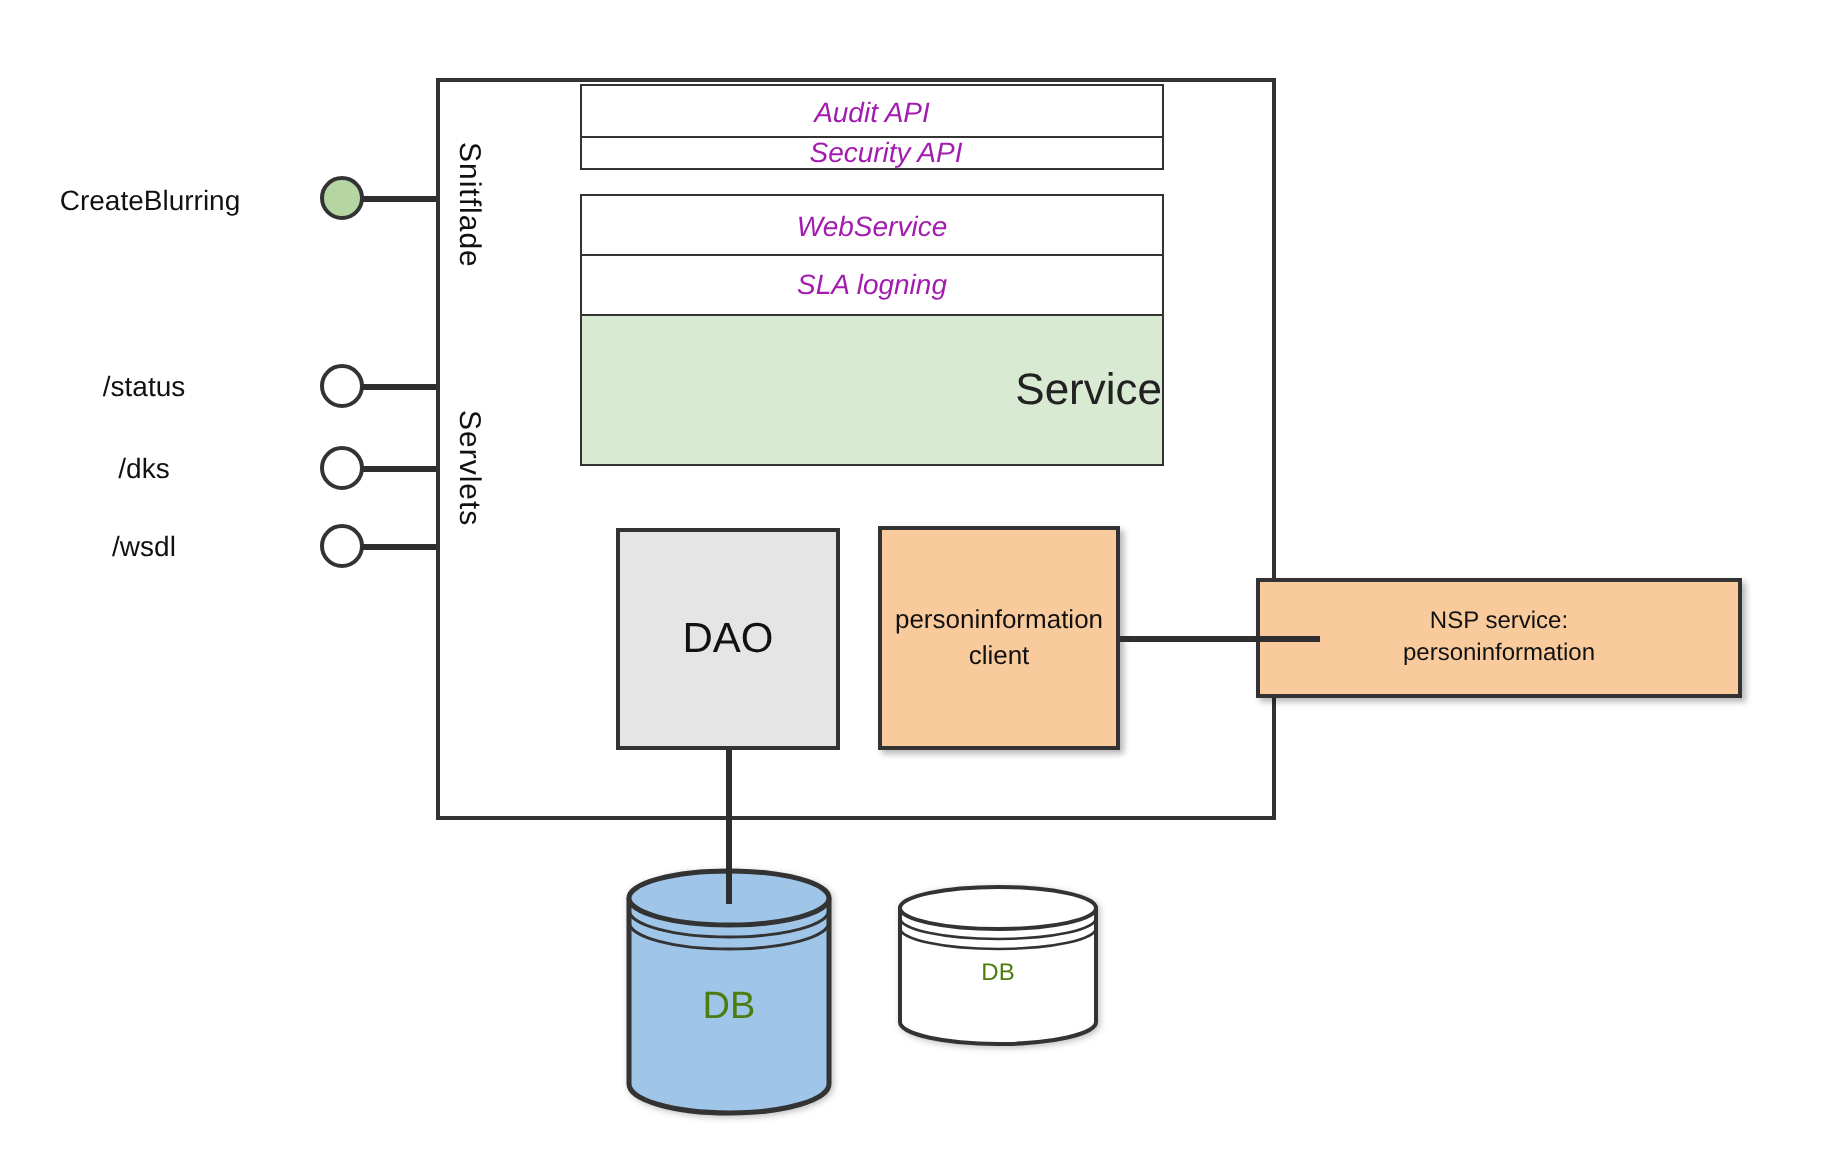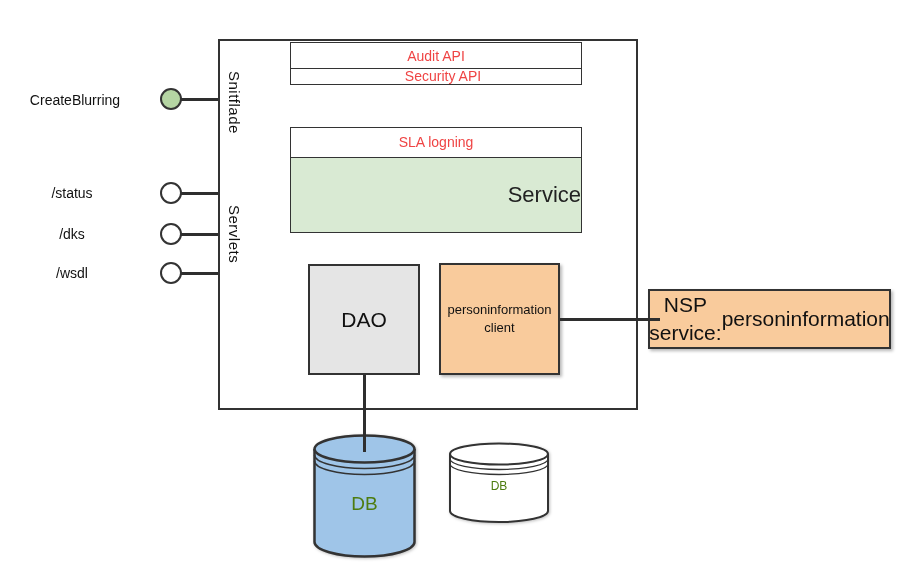--- a/index.html
+++ b/index.html
@@ -7,40 +7,40 @@
     position:relative;width:920px;height:580px;background:#ffffff;overflow:hidden;
     font-family:"Liberation Sans", sans-serif;color:#1a1a1a;
   }
   .abs{position:absolute;box-sizing:border-box;}
   
   .outer-box{border:2px solid #333;background:transparent;}
   
   .api-bar{
     left:290px;width:292px;background:#ffffff;border:1.5px solid #333;
     display:flex;align-items:center;justify-content:center;
-    font-size:14px;color:#ef4444;
+    font-size:14px;color:#a21caf;font-style:italic;
   }
   .service-box{
     left:290px;top:157px;width:292px;height:76px;background:#d9ead3;border:1.5px solid #333;
     display:flex;align-items:center;justify-content:flex-end;font-size:22px;color:#222;
   }
   .dao-box{
     left:308px;top:264px;width:112px;height:111px;background:#e5e5e5;border:2px solid #333;
     display:flex;align-items:center;justify-content:center;font-size:21px;color:#111;
   }
   .pic-box{
     left:439px;top:263px;width:121px;height:112px;background:#f9cb9c;border:2px solid #333;
     display:flex;flex-direction:column;align-items:center;justify-content:center;
     font-size:13px;line-height:1.4;color:#111;text-align:center;
     box-shadow:2px 2px 3px rgba(0,0,0,0.28);
   }
   .nsp-box{
-    left:648px;top:289px;width:243px;height:60px;background:#f9cb9c;border:2px solid #333;
-    display:flex;flex-direction:row;align-items:center;justify-content:center;
-    font-size:21px;line-height:1.32;color:#111;text-align:center;
+    left:628px;top:289px;width:243px;height:60px;background:#f9cb9c;border:2px solid #333;
+    display:flex;flex-direction:column;align-items:center;justify-content:center;
+    font-size:12px;line-height:1.32;color:#111;text-align:center;
     box-shadow:2px 2px 3px rgba(0,0,0,0.28);
   }
   
   .lane-label{
     writing-mode:vertical-rl;font-size:15px;color:#111;letter-spacing:0.5px;
     height:84px;display:flex;align-items:center;justify-content:center;
   }
   
   .endpoint-label{font-size:14px;color:#111;text-align:center;width:120px;}
   .endpoint-circle{
@@ -60,20 +60,23 @@
   <div class="abs outer-box" style="left:218px;top:39px;width:420px;height:371px;"></div>
 
   <div class="abs lane-label" style="left:226px;top:60px;">Snitflade</div>
   <div class="abs lane-label" style="left:226px;top:192px;">Servlets</div>
 
   <div class="abs api-bar" style="top:42px;height:27px;">
     <span>Audit API</span>
   </div>
   <div class="abs api-bar" style="top:67.5px;height:17px;padding-left:14px;">
     <span>Security API</span>
+  </div>
+  <div class="abs api-bar" style="top:97px;height:31px;">
+    <span>WebService</span>
   </div>
   <div class="abs api-bar" style="top:126.5px;height:31.5px;">
     <span>SLA logning</span>
   </div>
 
   <div class="abs service-box">
     <span>Service</span>
   </div>
 
   <div class="abs dao-box">

